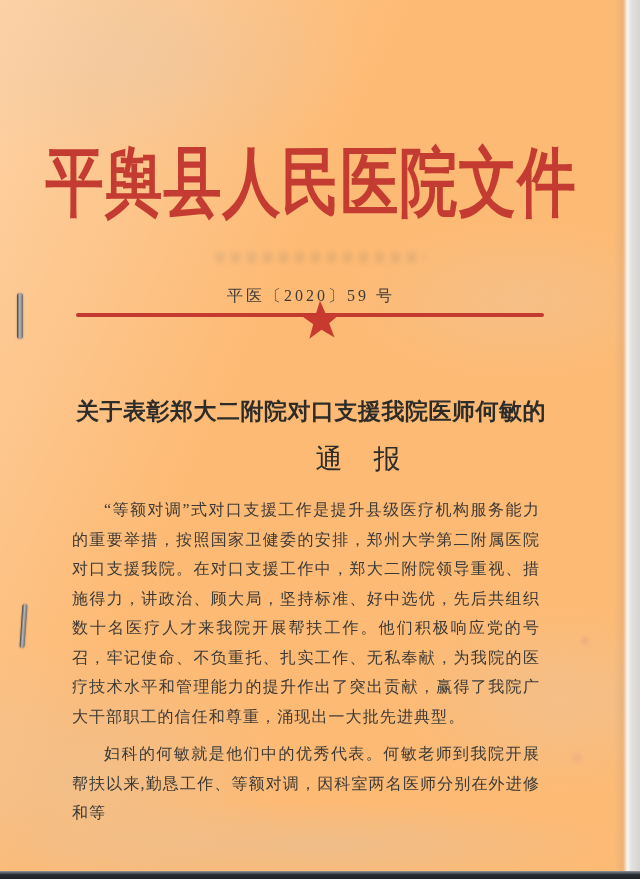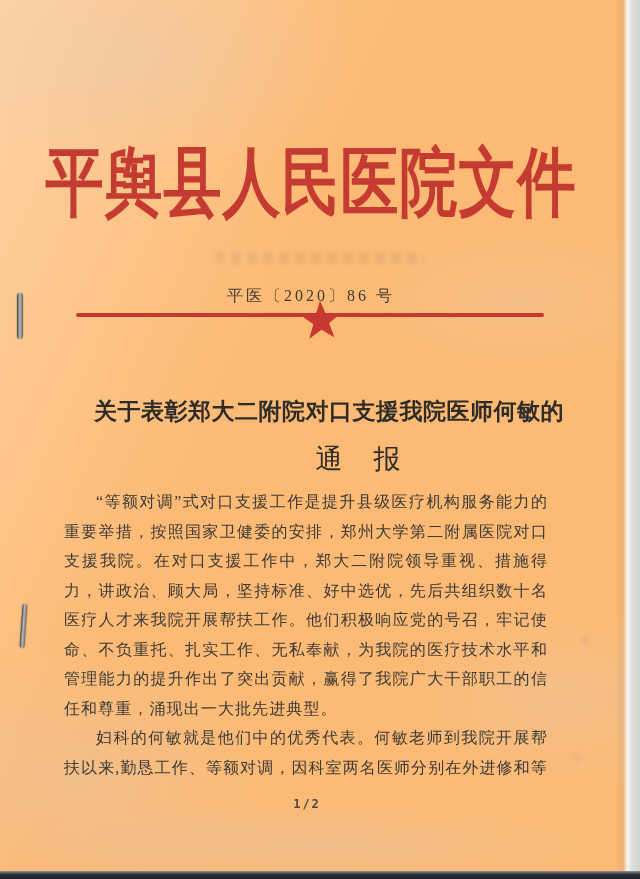--- a/index.html
+++ b/index.html
@@ -75,33 +75,33 @@
   }
   .star { position: absolute; left: 300px; top: 299px; width: 42px; height: 42px; transform: rotate(-3deg); }
   .org-name {
     position: absolute; left: 0; top: 356px; width: 622px;
     text-align: center; font-size: 22px; font-weight: bold;
     letter-spacing: 3px; color: #2e2c29;
   }
   .subject {
     position: absolute; left: 0; top: 396px; width: 622px;
     text-align: center; font-size: 23px; font-weight: bold;
-    letter-spacing: 0.5px; color: #2e2c29; white-space: nowrap; margin-left: 18px;
+    letter-spacing: 0.5px; color: #2e2c29; white-space: nowrap;
   }
   .doc-type {
     position: absolute; left: 0; top: 441px; width: 622px;
     text-align: center; font-size: 27px; font-weight: normal;
     letter-spacing: 2px; color: #2e2c29; margin-left: 48px;
   }
   .body-text {
     position: absolute; left: 64px; top: 487px; width: 484px;
     font-size: 16px; line-height: 29.5px; letter-spacing: 1.1px;
     color: #3c3a37; text-align: justify;
   }
-  .body-text p { margin: 0; text-indent: 2em; }
+  .body-text p { margin: 8px; text-indent: 2em; }
   .page-number {
     position: absolute; left: 0; top: 797px; width: 614px;
     text-align: center; font-size: 12px; font-weight: bold;
     letter-spacing: 2px; color: #4a4845;
     font-family: "DejaVu Sans Mono", "Liberation Mono", monospace;
   }
 </style>
 </head>
 <body>
 
@@ -110,33 +110,32 @@
   <div class="edge-right"></div>
   <div class="edge-bottom"></div>
 
   <div class="staple s1"></div>
   <div class="staple s2"></div>
 
   <div class="bleed-smudge"></div>
 
   <div class="header-title">平舆县人民医院文件</div>
 
-  <div class="doc-number">平医〔2020〕86 号</div>
+  <div class="doc-number">平医〔2020〕59 号</div>
 
   <div class="rule"></div>
 
   <svg class="star" viewBox="0 0 100 100" xmlns="http://www.w3.org/2000/svg">
     <polygon points="50,4 62,36 97,37 69,59 80,93 50,73 20,93 31,59 3,37 38,36" fill="#c8392f"></polygon>
   </svg>
 
 
   <div class="subject">关于表彰郑大二附院对口支援我院医师何敏的</div>
 
   <div class="doc-type">通　报</div>
 
   <div class="body-text">
     <p>“等额对调”式对口支援工作是提升县级医疗机构服务能力的重要举措，按照国家卫健委的安排，郑州大学第二附属医院对口支援我院。在对口支援工作中，郑大二附院领导重视、措施得力，讲政治、顾大局，坚持标准、好中选优，先后共组织数十名医疗人才来我院开展帮扶工作。他们积极响应党的号召，牢记使命、不负重托、扎实工作、无私奉献，为我院的医疗技术水平和管理能力的提升作出了突出贡献，赢得了我院广大干部职工的信任和尊重，涌现出一大批先进典型。</p>
     <p>妇科的何敏就是他们中的优秀代表。何敏老师到我院开展帮扶以来,勤恳工作、等额对调，因科室两名医师分别在外进修和等</p>
   </div>
 
-  <div class="page-number">1/2</div>
 
 </div>
 
 </body></html>

